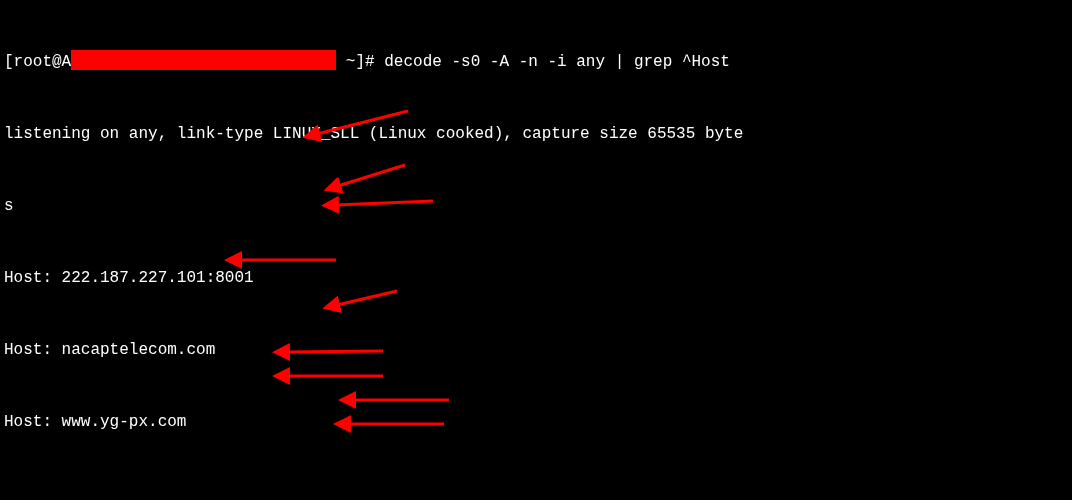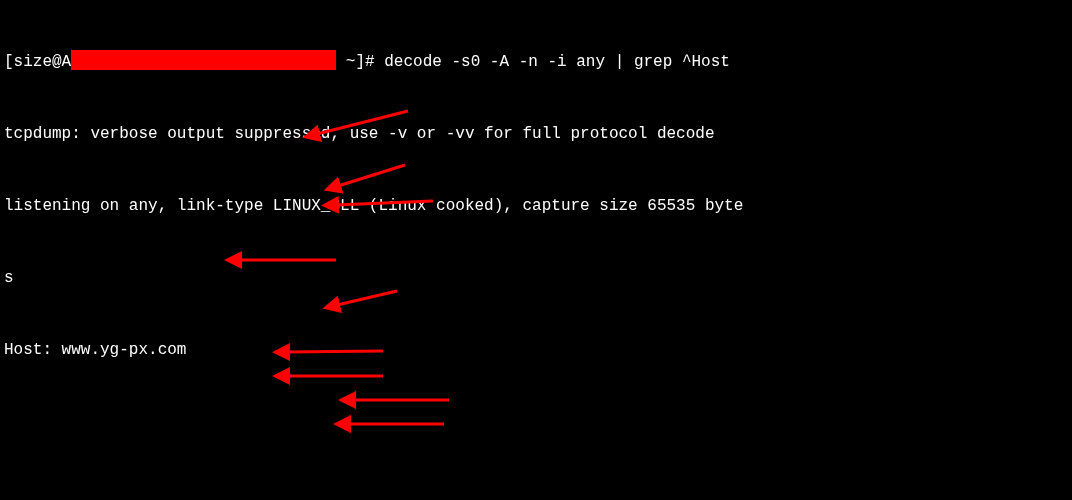--- a/index.html
+++ b/index.html
@@ -42,24 +42,25 @@
       left: 0;
       width: 100%;
       height: 100%;
       pointer-events: none;
     }
   </style>
 </head>
 <body>
 
 <div class="terminal">
-  <div class="line"><span>[size@A</span><span class="redact"></span><span> ~]# </span><span>decode -s0 -A -n -i any | grep ^Host</span></div>
-  <div class="line">tcpdump: verbose output suppressed, use -v or -vv for full protocol decode</div>
+  <div class="line"><span>[root@A</span><span class="redact"></span><span> ~]# </span><span>decode -s0 -A -n -i any | grep ^Host</span></div>
   <div class="line">listening on any, link-type LINUX_SLL (Linux cooked), capture size 65535 byte</div>
   <div class="line">s</div>
+  <div class="line">Host: 222.187.227.101:8001</div>
+  <div class="line">Host: nacaptelecom.com</div>
   <div class="line">Host: www.yg-px.com</div>
   
   
   
   
   
   
   
   
   

